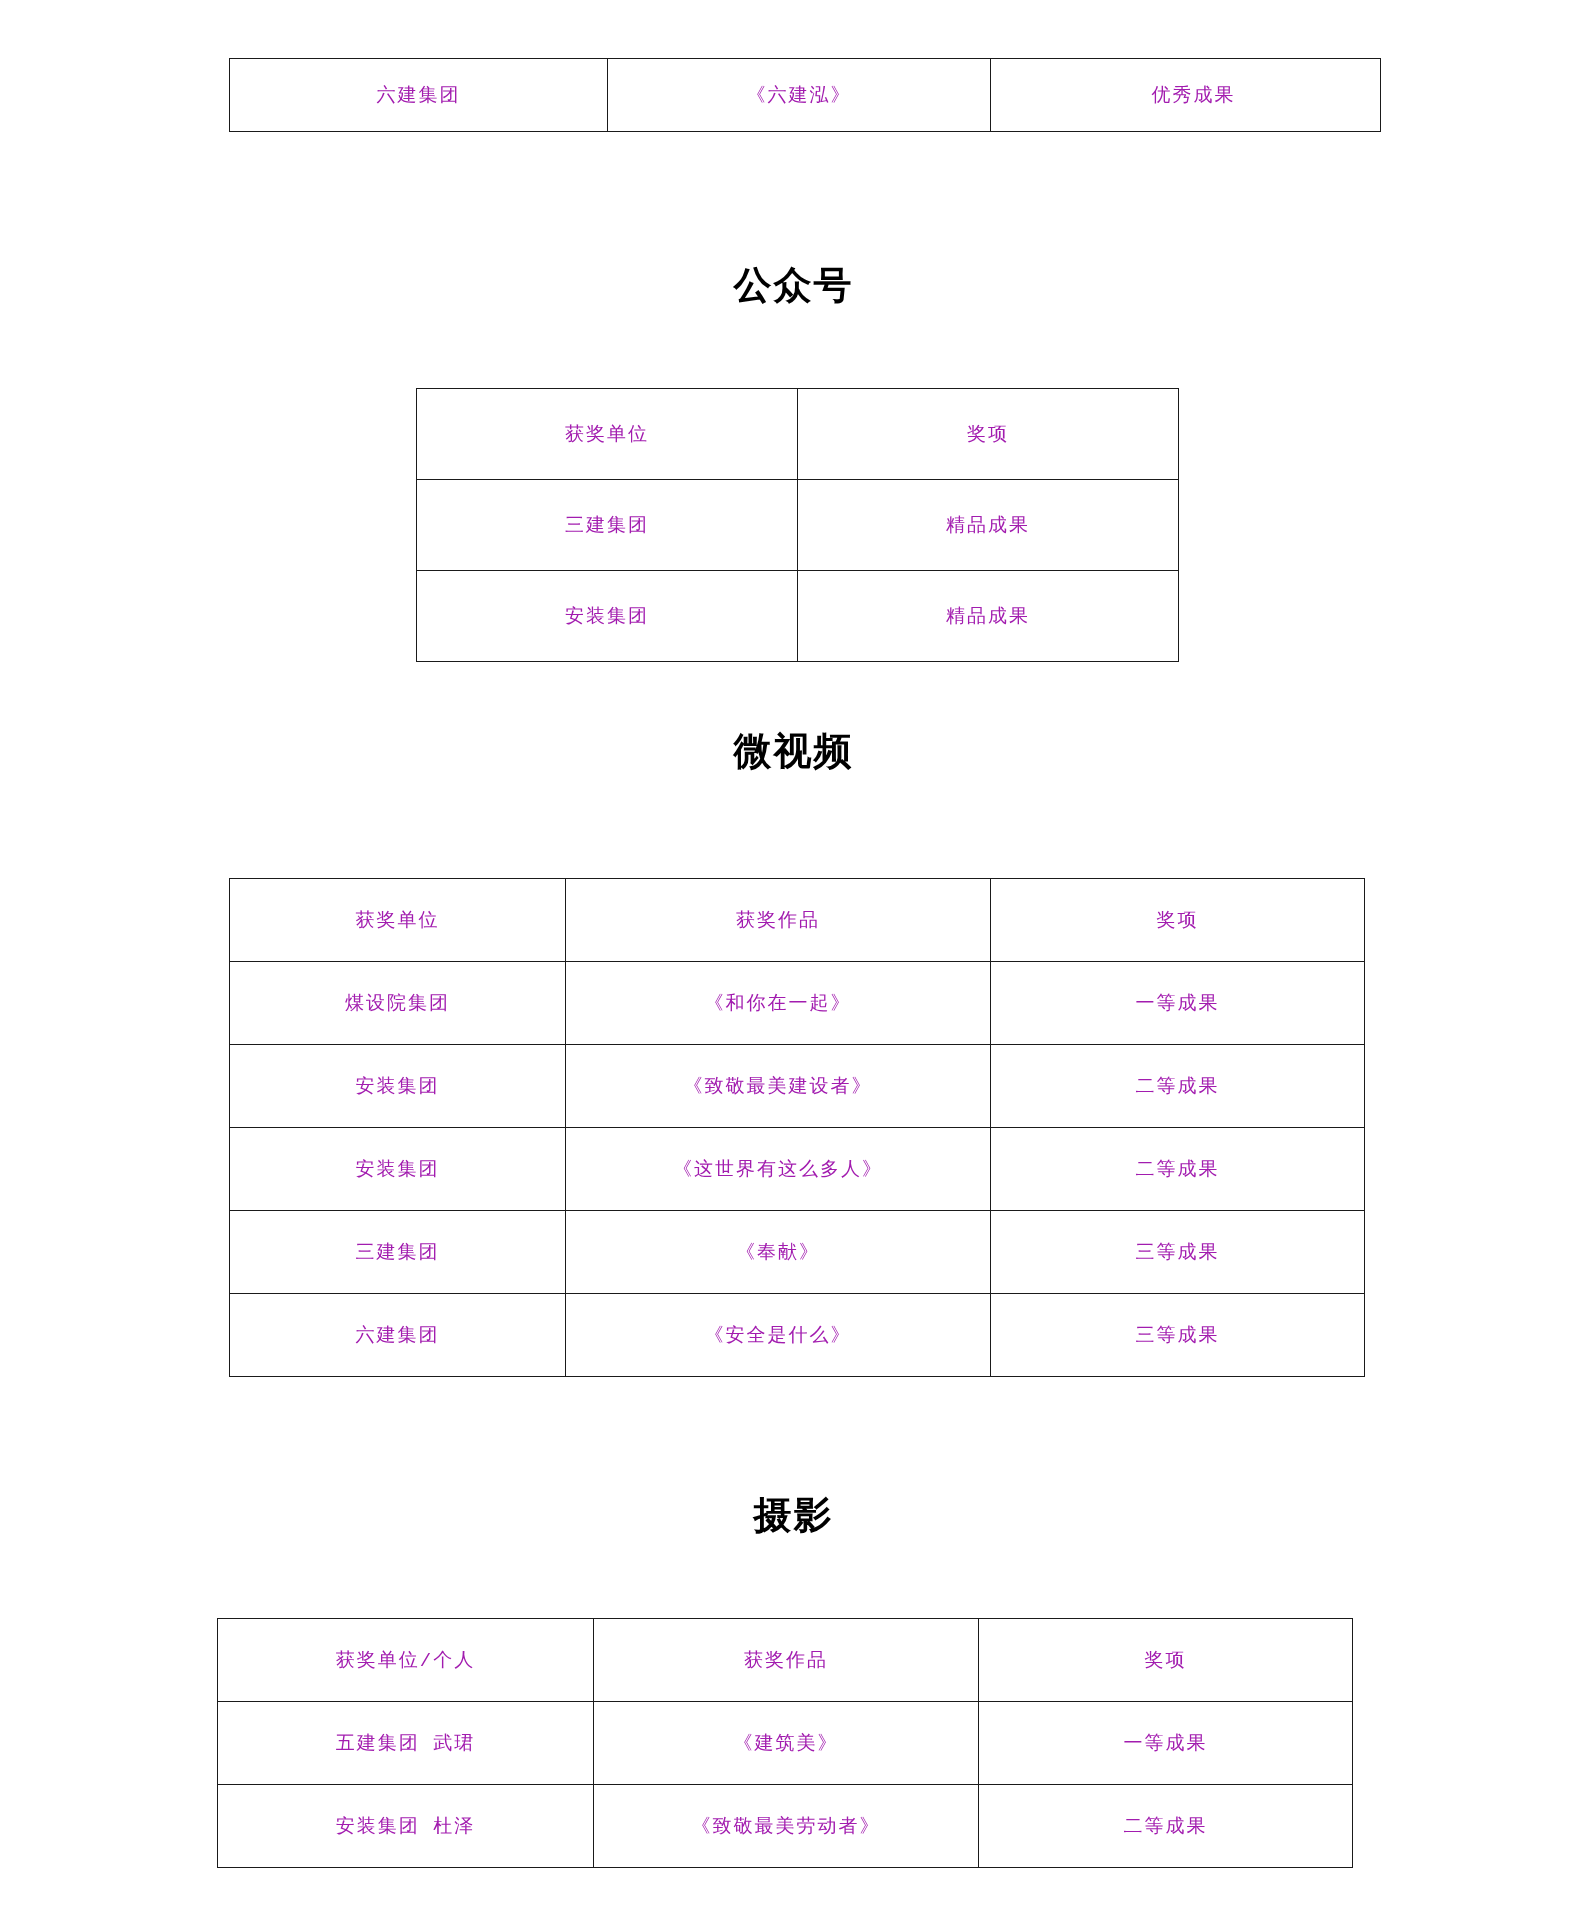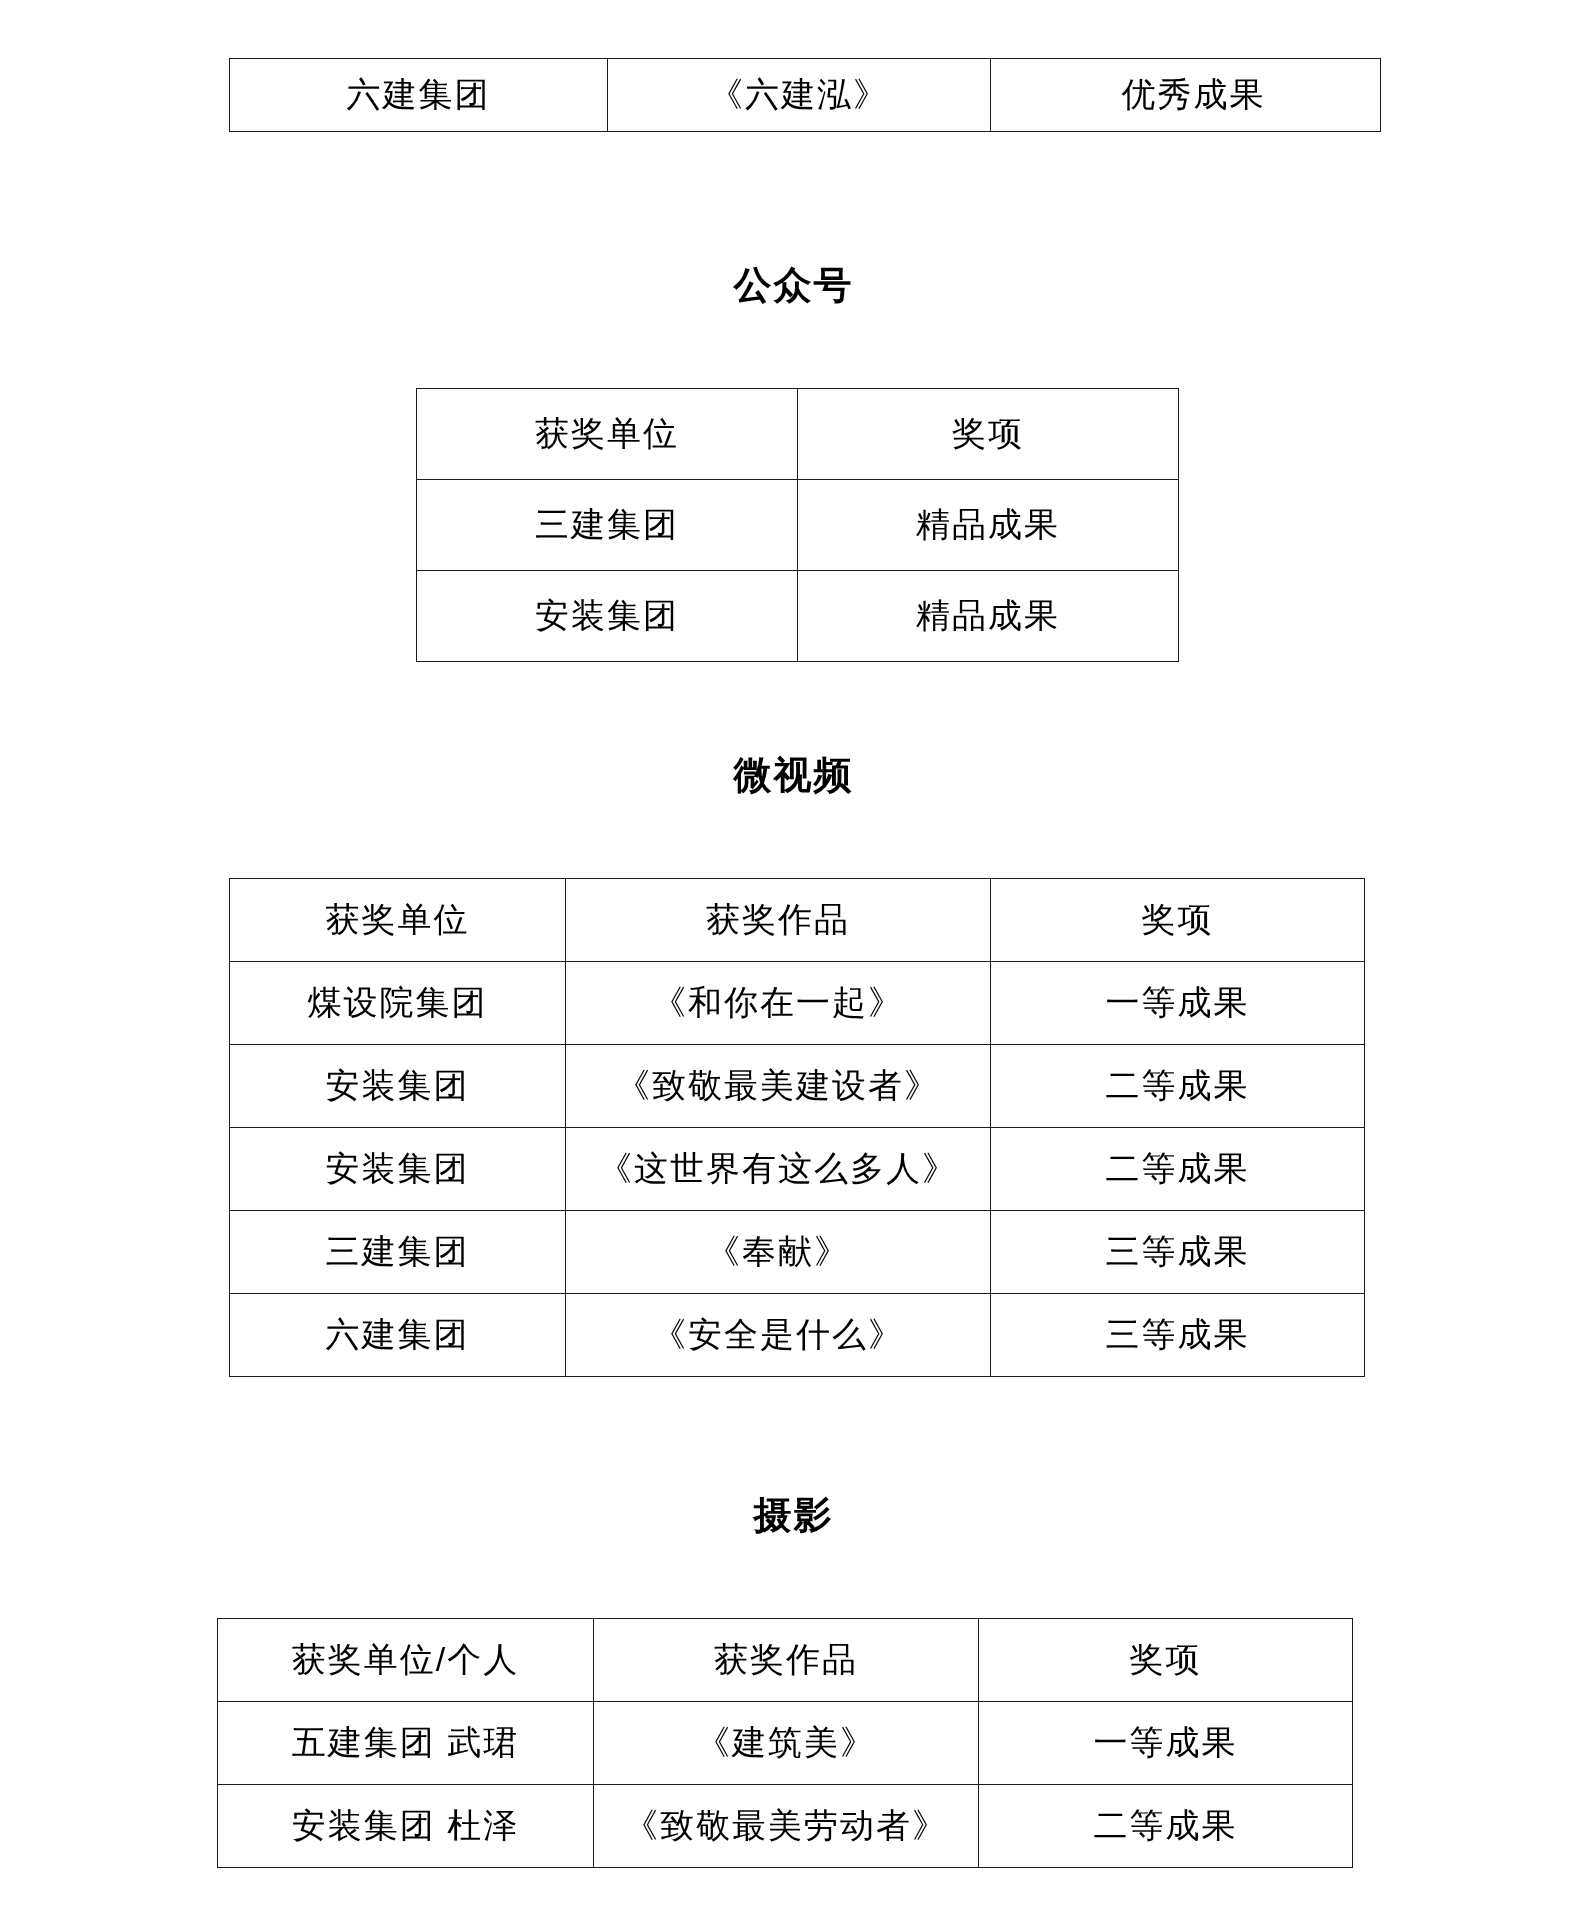--- a/index.html
+++ b/index.html
@@ -21,24 +21,24 @@
     padding: 0;
   }
   table.doc-table {
     border-collapse: collapse;
     table-layout: fixed;
   }
   table.doc-table td {
     border: 1px solid #1a1a1a;
     text-align: center;
     vertical-align: middle;
-    font-family: Liberation Sans, sans-serif;
-    font-size: 34px;
+    font-family: Liberation Mono, monospace;
+    font-size: 19px;
     letter-spacing: 2px;
-    color: #000000;
+    color: #a21caf;
     padding: 0;
   }
   .section-title {
     text-align: center;
     font-family: "DejaVu Sans", "Liberation Sans", sans-serif;
     font-weight: bold;
     font-size: 38px;
     letter-spacing: 2px;
     color: #000000;
   }
@@ -69,21 +69,21 @@
     top: 388px;
   }
   .t2 td { height: 90px; }
   .t2 .c1 { width: 380px; }
   .t2 .c2 { width: 380px; }
 
   
   .title-wsp {
     position: absolute;
     left: 0;
-    top: 750px;
+    top: 726px;
     width: 1587px;
   }
 
   
   .t3-wrap {
     position: absolute;
     left: 229px;
     top: 878px;
   }
   .t3 td { height: 82px; }

